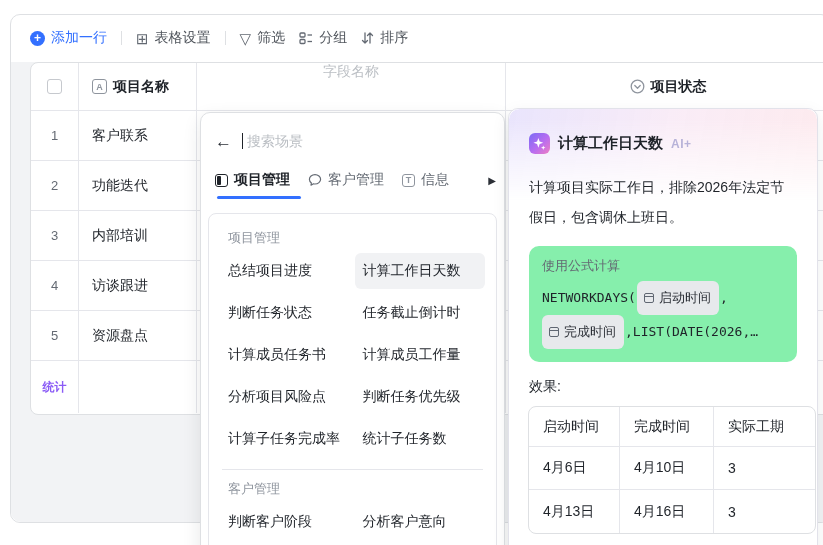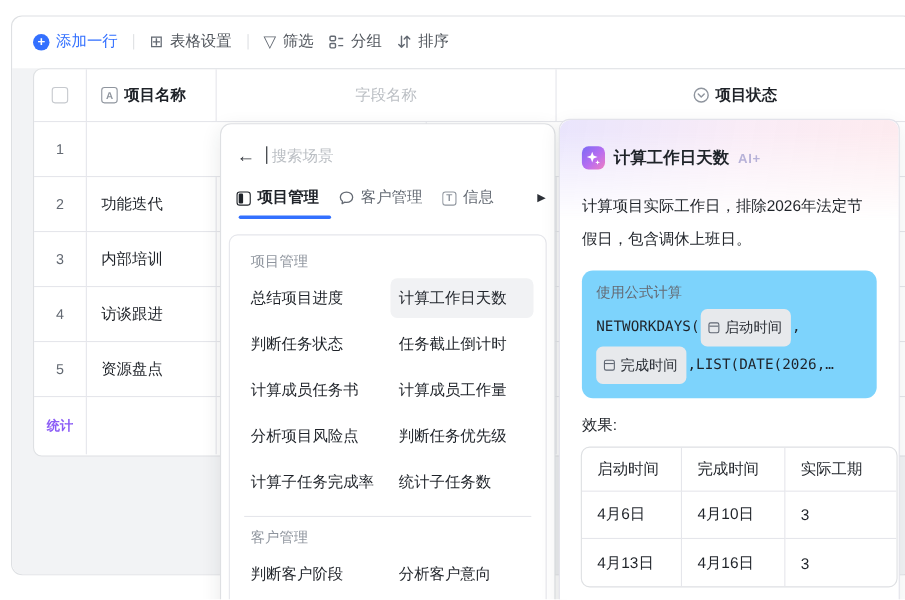--- a/index.html
+++ b/index.html
@@ -24,21 +24,21 @@
   .group-svg, .sort-svg { display:block; }
 
   
   .grid { position:absolute; left:30px; top:62px; width:801px; height:353px;
           background:#fff; border:1px solid #dee0e3; border-radius:8px 0 0 8px; z-index:2; }
   .thead { display:flex; height:48px; border-bottom:1px solid #e5e6eb; align-items:stretch; }
   .trow  { display:flex; height:50px; border-bottom:1px solid #e5e6eb; align-items:stretch; }
   .trow.last { border-bottom:none; height:52px; }
   .c-num    { width:48px;  border-right:1px solid #e5e6eb; display:flex; align-items:center; justify-content:center; }
   .c-name   { width:118px; border-right:1px solid #e5e6eb; display:flex; align-items:center; padding-left:13px; }
-  .c-field  { width:309px; border-right:1px solid #e5e6eb; display:flex; align-items:center; justify-content:center; }
+  .c-field  { width:309px; border-right:1px solid #e5e6eb; display:flex; align-items:flex-start; justify-content:center; }
   .c-status { flex:1; display:flex; align-items:center; justify-content:center; }
   .hdr-txt { font-size:14px; font-weight:700; color:#1f2329; display:flex; align-items:center; gap:6px; }
   .hdr-placeholder { font-size:14px; color:#bbbfc4; }
   .row-num { font-size:13px; color:#646a73; }
   .row-name { font-size:14px; font-weight:500; color:#1f2329; }
   .stat-txt { font-size:12px; color:#8b5cf6;font-weight:bold; }
   .checkbox { width:15px; height:15px; border:1.5px solid #c6c9ce; border-radius:3px; background:#fff; }
   .a-icon { width:15px; height:15px; border:1.3px solid #8f959e; border-radius:3px; color:#8f959e;
             font-size:9px; font-weight:700; display:flex; align-items:center; justify-content:center; }
   .sel-icon { display:block; }
@@ -78,21 +78,21 @@
               background:linear-gradient(100deg, rgba(126,98,240,.17) 0%, rgba(211,110,190,.13) 52%, rgba(244,128,150,.16) 100%);
               -webkit-mask-image:linear-gradient(#000 12%, transparent 100%);
               mask-image:linear-gradient(#000 12%, transparent 100%); pointer-events:none; }
   .ai-header { position:relative; display:flex; align-items:center; gap:8px; padding:24px 20px 0 20px; }
   .ai-spark { width:21px; height:21px; border-radius:6px; flex:none;
               background:linear-gradient(135deg,#7a6bf5 0%,#b96df0 55%,#ef7ec2 100%);
               display:flex; align-items:center; justify-content:center; }
   .ai-title { font-size:15px; font-weight:700; color:#1f2329; }
   .ai-badge { font-size:12px; font-weight:700; color:#b7b2d8; letter-spacing:.5px; }
   .ai-desc { position:relative; padding:18px 20px 0 20px; font-size:14px; line-height:30px; color:#1f2329; }
-  .formula-box { position:relative; margin:14px 20px 0 20px; background:#7dd3fc; border-radius:10px; padding:11px 13px 13px 13px; }
+  .formula-box { position:relative; margin:14px 20px 0 20px; background:#86efac; border-radius:10px; padding:11px 13px 13px 13px; }
   .formula-label { font-size:13px; color:#646a73; margin-bottom:6px; }
   .formula-line { font-family:"DejaVu Sans Mono","Liberation Mono",monospace; font-size:13px; color:#1f2329;
                   line-height:30px; display:flex; align-items:center; flex-wrap:wrap; gap:1px; }
   .field-pill { display:inline-flex; align-items:center; gap:5px; background:#e7e9ec; border-radius:6px;
                 padding:2px 8px 2px 7px; font-family:"Liberation Sans","DejaVu Sans",sans-serif; font-size:13px; color:#2b2f36; }
   .cal-icon { width:10px; height:10px; border:1.4px solid #5f6672; border-radius:2px; position:relative; flex:none; }
   .cal-icon::before { content:''; position:absolute; left:0; right:0; top:1.5px; height:1.4px; background:#5f6672; }
   .effect-label { position:relative; margin:16px 20px 0 20px; font-size:14px; color:#1f2329; }
   .result-table { position:relative; margin:10px 20px 0 19px; width:288px; border:1px solid #dee0e3; border-radius:8px;
                   overflow:hidden; display:grid; grid-template-columns:91px 94px 1fr; background:#fff; }
@@ -165,20 +165,23 @@
           </svg>
           <span>项目状态</span>
         </span>
       </div>
     </div>
 
     <div class="trow">
       <div class="c-num">
           <span class="row-num">1</span>
         </div>
+      <div class="c-name">
+          <span class="row-name">客户联系</span>
+        </div>
       <div class="c-field"></div>
         <div class="c-status"></div>
     </div>
     <div class="trow">
       <div class="c-num">
           <span class="row-num">2</span>
         </div>
       <div class="c-name">
           <span class="row-name">功能迭代</span>
         </div>

